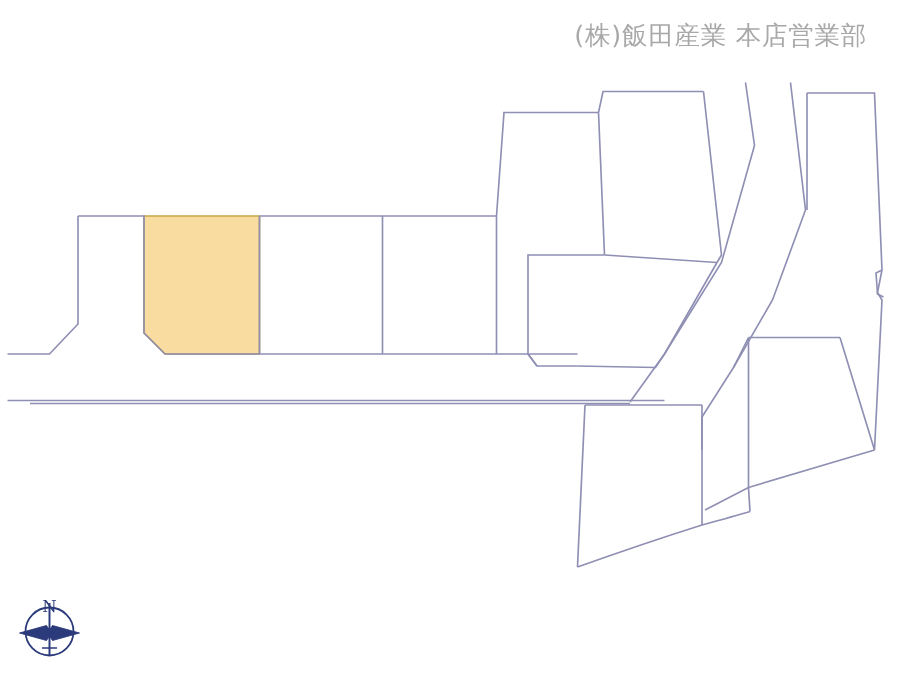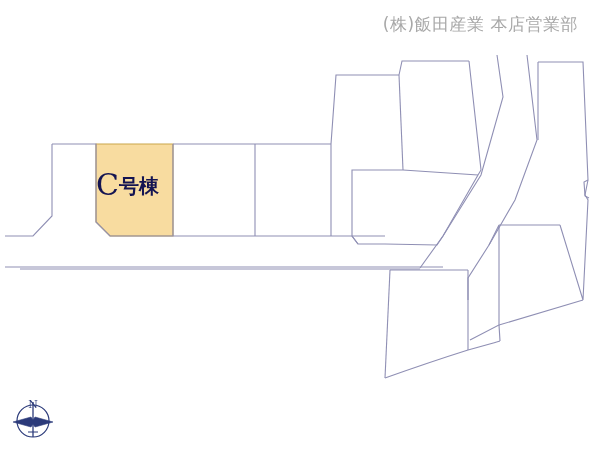--- a/index.html
+++ b/index.html
@@ -115,23 +115,20 @@
       <path d="M 385,378 Q 430,362 468,350 Q 490,344 500,341"></path>
       <path d="M 500,341 L 499,325"></path>
       <path d="M 390,270 L 468,270"></path>
 
       <path d="M 588,180 L 584,182 L 585,196 L 589,198"></path>
       <path d="M 352,236 L 358,244"></path>
 
     </g>
   </svg>
 
-  <div id="lot-label">
-    <span class="lot-letter">C</span><span class="lot-suffix">号棟</span>
-  </div>
 
   <div id="compass-wrap">
     <svg viewBox="0 0 48 48" xmlns="http://www.w3.org/2000/svg">
       <circle cx="24" cy="25" r="16" fill="none" stroke="#2b3a7a" stroke-width="1.2"></circle>
       <line x1="24" y1="6" x2="24" y2="41" stroke="#2b3a7a" stroke-width="1.3"></line>
       <line x1="19" y1="36" x2="29" y2="36" stroke="#2b3a7a" stroke-width="1"></line>
       <polygon points="4,26 22,21 24,24 26,21 44,26 26,31 24,28 22,31" fill="#2b3a7a" stroke="#2b3a7a" stroke-width="0.6"></polygon>
       <text x="24" y="12" text-anchor="middle" font-family="DejaVu Serif, serif" font-size="11" fill="#2b3a7a">N</text>
     </svg>
   </div>

